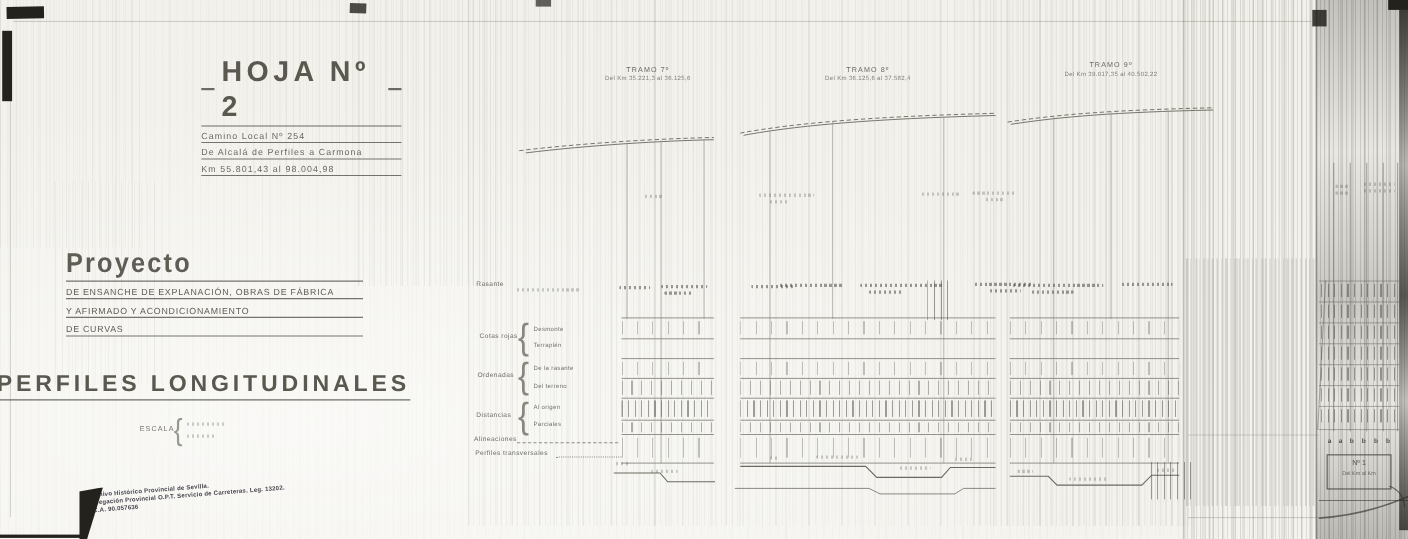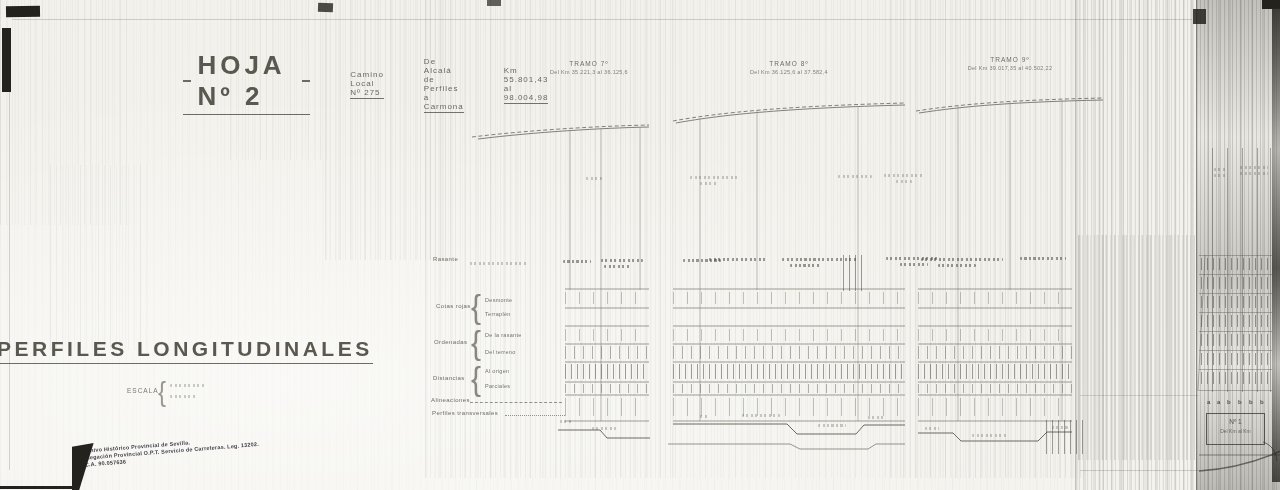--- a/index.html
+++ b/index.html
@@ -32,21 +32,21 @@
   .vline{position:absolute;width:1px;background:rgba(85,83,73,.45);}
   .sm{position:absolute;height:2.5px;border-radius:1px;
       background:repeating-linear-gradient(90deg, rgba(75,73,65,.55) 0 2px, transparent 2px 4.5px);}
   .sm.light{opacity:.5;}
   .ticks{position:absolute;}
   .ticks-d{background:repeating-linear-gradient(90deg, rgba(70,68,60,.5) 0 1px, transparent 1px 6px);}
   .ticks-m{background:repeating-linear-gradient(90deg, rgba(70,68,60,.4) 0 1px, transparent 1px 9px);}
   .ticks-s{background:repeating-linear-gradient(90deg, rgba(70,68,60,.3) 0 1px, transparent 1px 14px);}
   .blackmark{position:absolute;background:#24221d;}
   .u{border-bottom:1px solid rgba(85,83,75,.8);padding-bottom:1px;}
-  .titleblock{display:flex;flex-direction:row;align-items:center;gap:40px;}
+  .titleblock{display:flex;flex-direction:column;}
   .bigtitle{font-size:26px;letter-spacing:4px;font-weight:bold;color:#5a584f;
             display:flex;align-items:center;gap:6px;
             border-bottom:1.5px solid rgba(85,83,75,.85);padding-bottom:2px;}
   .bigtitle .dash{display:inline-block;width:14px;height:1.5px;background:rgba(85,83,75,.85);}
   .subline{font-size:8px;letter-spacing:1px;margin-top:4px;color:#6b695f;}
   .projheading{font-size:23px;letter-spacing:2px;font-weight:bold;transform:scaleY(1.08);}
   .projline{font-size:8px;letter-spacing:.7px;margin-top:6px;color:#5f5d54;}
   .drawingtitle{font-size:21px;letter-spacing:3.5px;font-weight:bold;color:#5a584f;
                 border-bottom:1.5px solid rgba(85,83,75,.85);padding-bottom:2px;white-space:nowrap;}
   .tramo{position:absolute;text-align:center;color:#6e6c64;}
@@ -88,25 +88,31 @@
   <div class="vline" style="left:9px;top:85px;height:385px;opacity:.5;"></div>
   <div class="vline" style="left:1196px;top:0;height:490px;"></div>
   <div class="hline" style="left:1080px;top:470px;width:119px;opacity:.6;"></div>
 
   <div class="abs titleblock" style="left:183px;top:50px;width:182px;">
     <div class="bigtitle">
       <span class="dash"></span>
         <span>HOJA Nº 2</span>
         <span class="dash"></span>
     </div>
-    <div class="subline u">Camino Local Nº 275</div>
+    <div class="subline u">Camino Local Nº 254</div>
     <div class="subline u">De Alcalá de Perfiles a Carmona</div>
     <div class="subline u">Km 55.801,43 al 98.004,98</div>
   </div>
 
+  <div class="abs titleblock" style="left:60px;top:226px;width:270px;">
+    <div class="projheading u">Proyecto</div>
+    <div class="projline u">DE ENSANCHE DE EXPLANACIÓN, OBRAS DE FÁBRICA</div>
+    <div class="projline u">Y AFIRMADO Y ACONDICIONAMIENTO</div>
+    <div class="projline u">DE CURVAS</div>
+  </div>
 
   <div class="abs drawingtitle" style="left:-3px;top:337px;">PERFILES LONGITUDINALES</div>
 
   <div class="escala">ESCALA</div>
   <div class="abs" style="left:158px;top:378px;font-size:24px;font-weight:100;color:#9a988e;transform:scaleY(1.15);">{</div>
   <div class="sm light" style="left:170px;top:384px;width:36px;"></div>
   <div class="sm light" style="left:170px;top:395px;width:26px;"></div>
 
   <div class="tramo" style="left:543px;top:60px;width:92px;">
     <div class="tname">TRAMO 7º</div>

